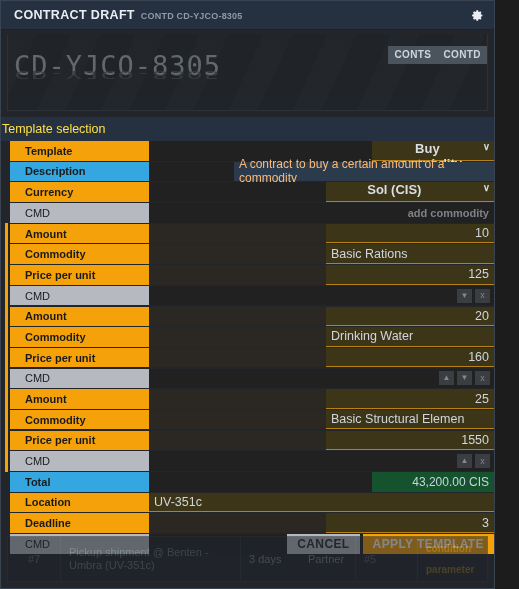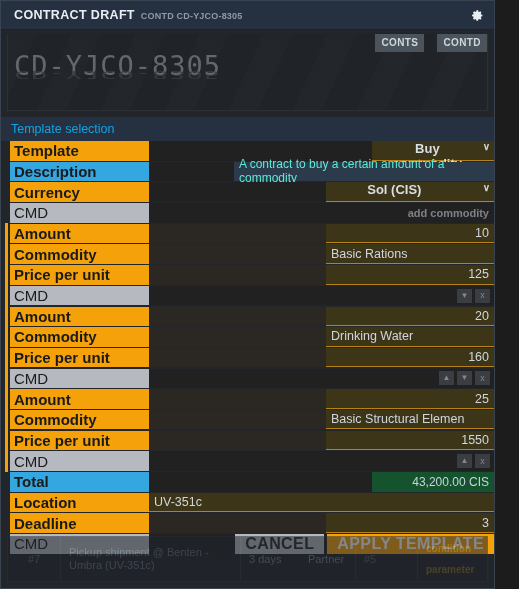--- a/index.html
+++ b/index.html
@@ -54,51 +54,51 @@
   }
   .banner-code-reflect{
     position:absolute;left:6px;top:47px;
     font-family:"DejaVu Sans Mono", monospace;
     font-size:27px;letter-spacing:1px;color:#3a3e42;
     white-space:nowrap;
     transform:scaleY(-0.42);transform-origin:top left;
     opacity:.85;
   }
   .tabs{
-    position:absolute;right:0;top:0;display:flex;gap:13px;
+    position:absolute;right:0;top:12px;display:flex;gap:0;
   }
   .tab{
     background:#4b535c;color:#cdd5dd;
     font-size:10px;font-weight:bold;letter-spacing:.4px;
     padding:3px 6px 4px 6px;
   }
   .tab.active{background:#4b535c;}
   
   .section-head{
     height:24px;background:#253040;margin:6px 0 0 0;
-    display:flex;align-items:center;padding-left:10px;
-    color:#0ea5e9;font-size:12.5px;
+    display:flex;align-items:center;padding-left:1px;
+    color:#fde047;font-size:12.5px;
   }
   
   .rows{padding:0;}
   .row{
     display:flex;align-items:stretch;height:19.5px;
     margin-bottom:1.2px;position:relative;
   }
   .indent{
     width:9px;flex:0 0 9px;background:transparent;position:relative;
   }
   .indent.bar::after{
     content:"";position:absolute;left:4px;top:-1px;bottom:-1px;width:3px;
     background:#f5a20a;
   }
   .label{
     flex:0 0 139px;background:#f5a20a;color:#1a1a1a;
-    font-size:15px;font-weight:bold;
-    display:flex;align-items:center;padding-left:4px;box-sizing:border-box;text-align:right;
+    font-size:11px;font-weight:bold;
+    display:flex;align-items:center;padding-left:15px;box-sizing:border-box;text-align:right;
   }
   .label.blue{background:#34a7e0;}
   .label.grey{background:#b6bac0;font-weight:normal;}
   .spacer{flex:1 1 auto;background:#2b2722;}
   .spacer.dark{background:#212121;}
   
   .inp{
     background:#3d3518;border:none;border-bottom:1px solid #b5821a;
     color:#cfd6dc;font-size:12.5px;
     display:flex;align-items:center;box-sizing:border-box;
@@ -110,21 +110,21 @@
   .inp.textleft{justify-content:flex-start;}
   .sel{
     background:#3d3518;border-bottom:1px solid #b5821a;
     color:#d7dee4;font-size:13px;
     display:flex;align-items:flex-start;justify-content:flex-end;
     padding:0 4px 0 8px;box-sizing:border-box;gap:8px;font-weight:bold;
   }
   .sel .cv{flex:1 1 auto;text-align:center;}
   .chev{font-size:10px;color:#cfd6dc;}
   .descval{
-    background:#2c3b4c;color:#5eead4;font-size:12px;
+    background:#2c3b4c;color:#fdba74;font-size:12px;
     display:flex;align-items:center;padding:0 5px;box-sizing:border-box;
   }
   .totalval{
     background:#14532d;color:#c9d3dd;font-size:12px;
     display:flex;align-items:center;justify-content:flex-end;
     padding:4px 5px;box-sizing:border-box;flex:0 0 122px;
   }
   .addcmd{
     flex:1 1 auto;display:flex;align-items:center;justify-content:flex-end;
     color:#7d8288;font-size:11px;font-weight:bold;padding-right:5px;
@@ -139,21 +139,21 @@
     display:flex;align-items:center;justify-content:center;
     font-size:8px;line-height:1;
   }
   .minibtn.x{font-size:9px;}
   .btnarea{
     flex:1 1 auto;display:flex;align-items:stretch;justify-content:flex-end;
     background:#212121;gap:3px;
   }
   .btn{
     display:flex;align-items:center;justify-content:center;
-    font-size:16px;font-weight:bold;letter-spacing:.4px;
+    font-size:12px;font-weight:bold;letter-spacing:.4px;
     padding:0 10px;
   }
   .btn.cancel{background:#b6bac0;color:#2a2a2a;}
   .btn.apply{background:#f5a20a;color:#fff;}
   
   .footer{
     position:absolute;left:6px;right:6px;bottom:6px;height:44px;
     background:#1f242b;border:1px solid #2a313a;
     display:flex;align-items:center;opacity:.55;
     overflow:hidden;

